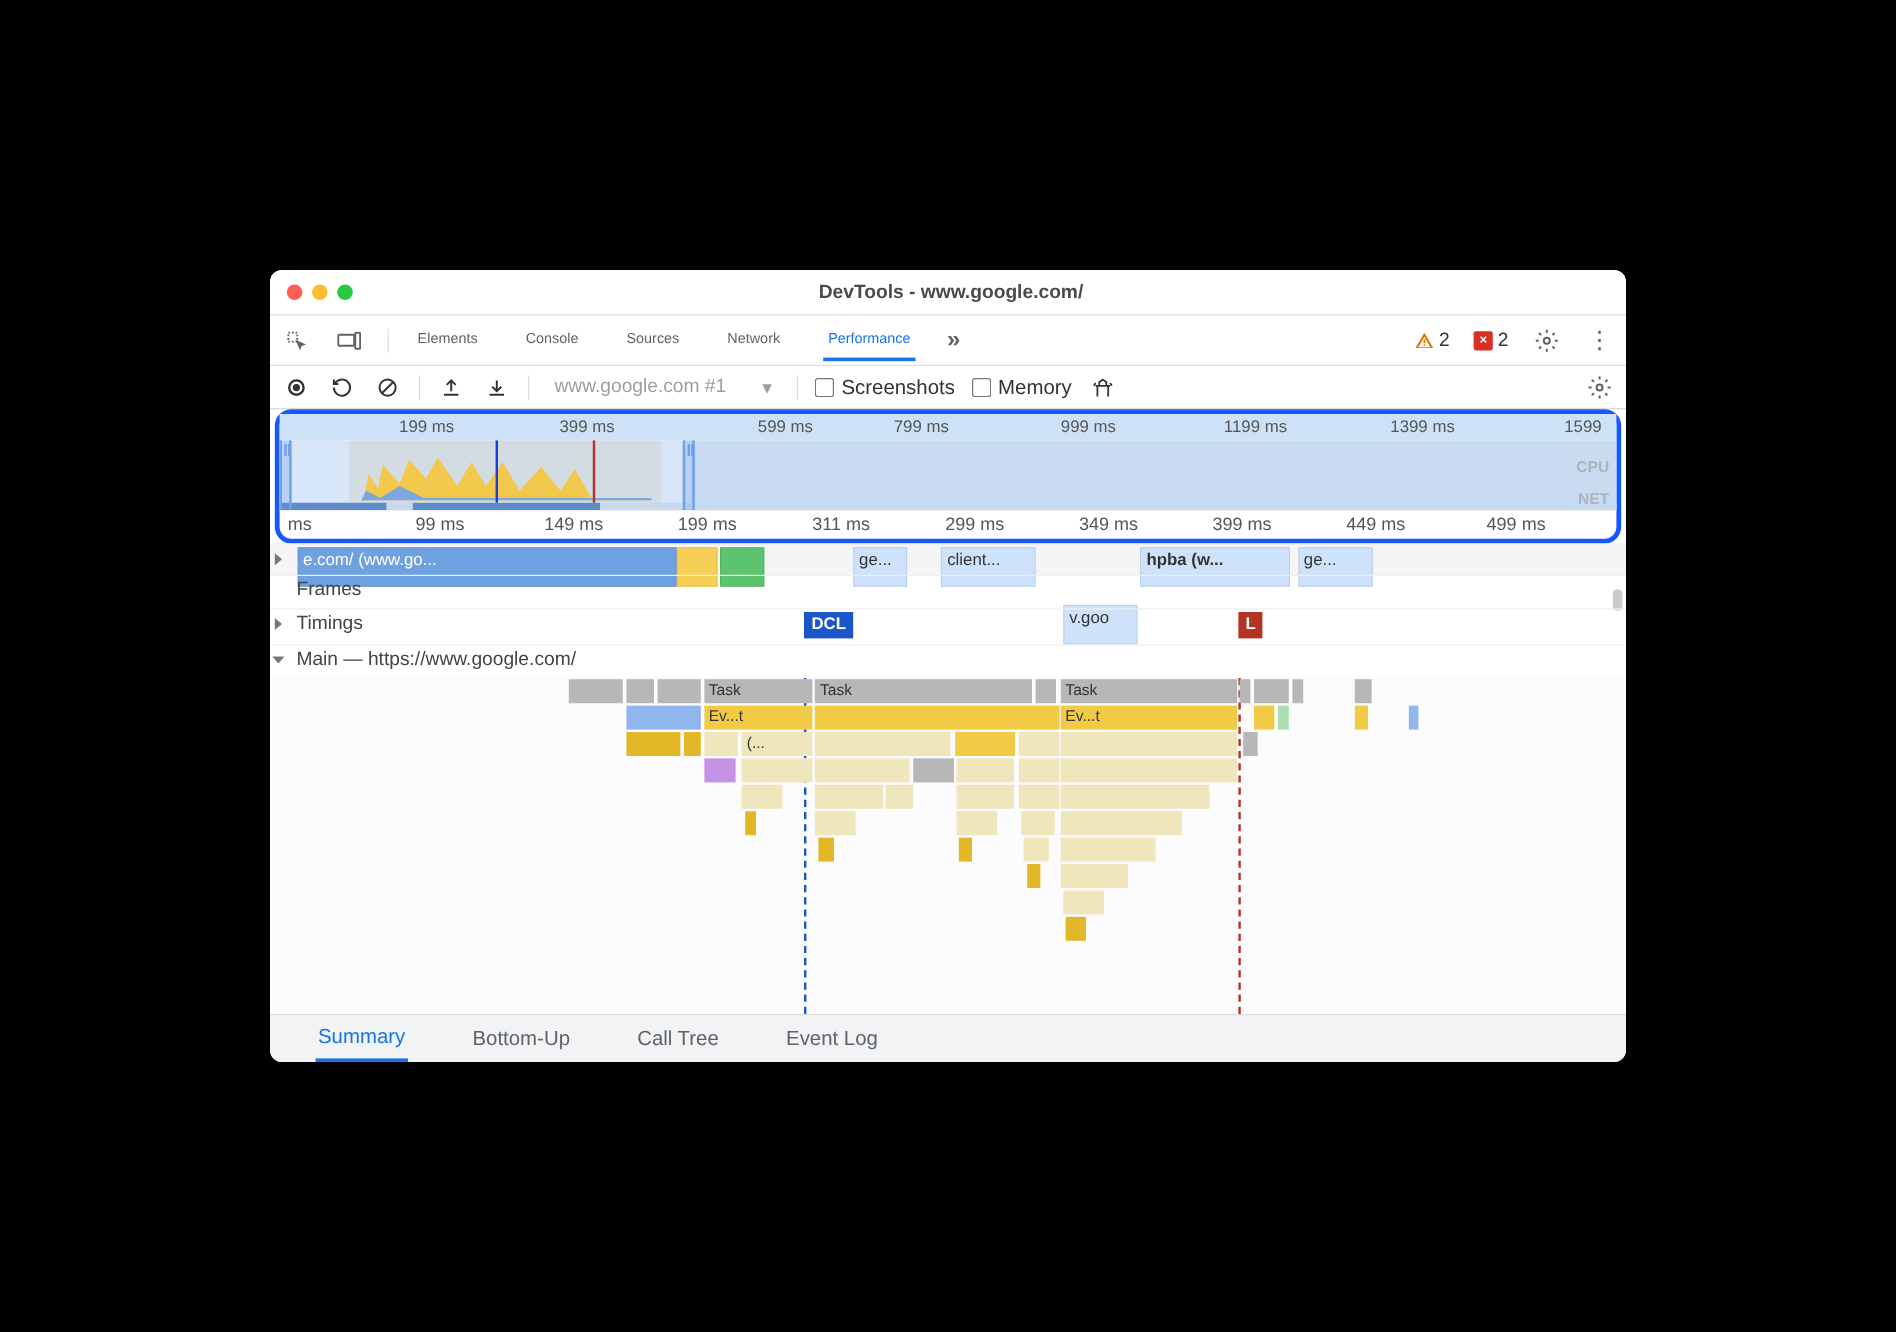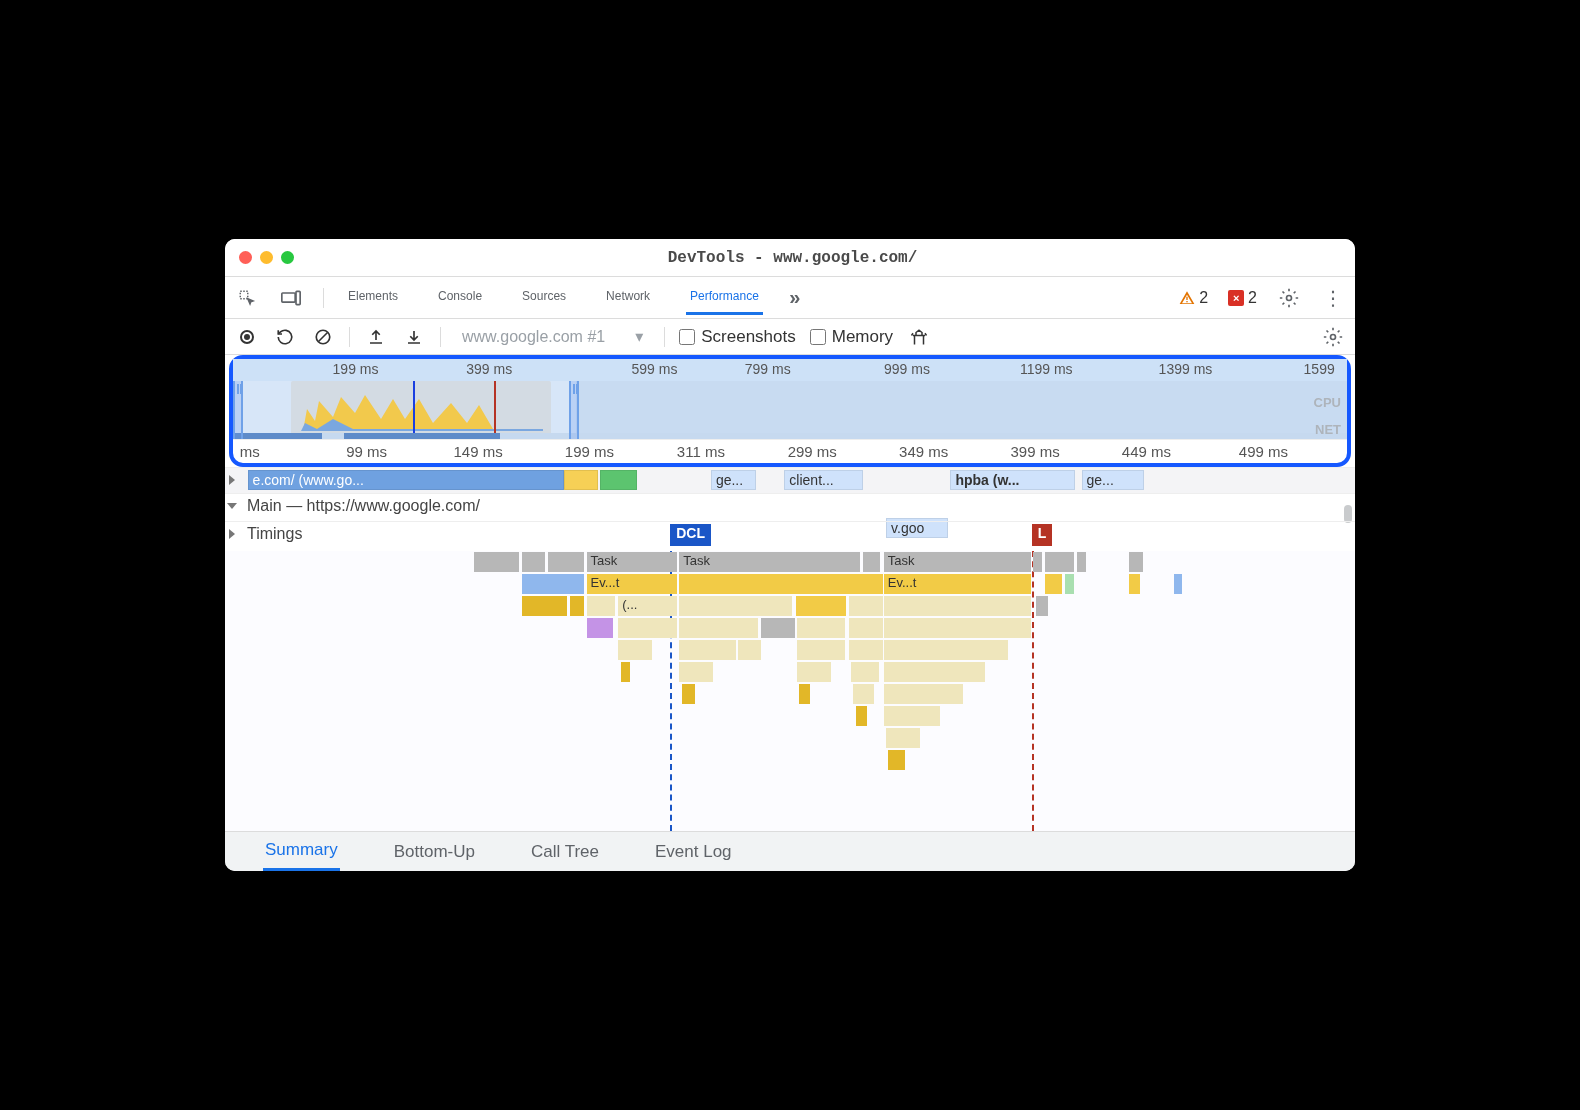--- a/index.html
+++ b/index.html
@@ -23,21 +23,20 @@
     position: relative;
   }
   
   .titlebar {
     height: 38px;
     display: flex;
     align-items: center;
     padding: 0 14px;
     border-bottom: 1px solid #dcdcdc;
     background: #fff;
-    font-family: Liberation Mono, monospace;
   }
   .traffic { display: flex; gap: 8px; }
   .dot { width: 13px; height: 13px; border-radius: 50%; }
   .dot.red{background:#ff5f57;} .dot.ylw{background:#febc2e;} .dot.grn{background:#28c840;}
   .title { flex:1; text-align:center; font-size:16px; font-weight:600; color:#4a4a4a; }
 
   
   .tabs {
     height: 42px;
     display: flex;
@@ -101,21 +100,21 @@
   .det-ruler{height:24px;display:flex;position:relative;border-top:1px solid #eee;}
   .det-ruler span{position:absolute;top:3px;transform:translateX(-50%);font-size:15px;color:#555;}
 
   
   .track-row{display:flex;align-items:flex-start;min-height:26px;border-top:1px solid #eee;position:relative;}
   .track-row .hdr{width:auto;padding:3px 6px 3px 22px;font-size:16px;color:#444;position:relative;white-space:nowrap;}
   .disc{position:absolute;left:4px;top:7px;width:0;height:0;border-left:6px solid #777;border-top:5px solid transparent;border-bottom:5px solid transparent;}
   .disc.open{transform:rotate(90deg);}
   .track-body{position:absolute;left:0;right:0;top:0;height:100%;}
 
-  .net-block{position:absolute;top:2px;height:20px;font-size:14px;padding:1px 4px;overflow:hidden;white-space:nowrap;text-overflow:ellipsis;border:1px solid rgba(0,0,0,.08);}
+  .net-block{position:absolute;top:2px;height:33px;font-size:14px;padding:1px 4px;overflow:hidden;white-space:nowrap;text-overflow:ellipsis;border:1px solid rgba(0,0,0,.08);}
   .nb-blue{background:#6fa1e0;color:#fff;}
   .nb-lblue{background:#cfe2fb;color:#333;}
   .nb-green{background:#5cc46f;color:#fff;}
   .nb-yellow{background:#f6d056;color:#333;}
 
   .timing-marker{position:absolute;top:2px;height:22px;color:#fff;font-size:14px;font-weight:600;padding:1px 6px;}
   .dcl{background:#1a56c7;} .lm{background:#b53324;}
 
   .flame-area{position:relative;height:280px;background:#fcfcff;overflow:hidden;}
   .fblk{position:absolute;height:20px;top:1px;font-size:13px;color:#333;overflow:hidden;white-space:nowrap;padding:1px 4px;}
@@ -308,31 +307,34 @@
           <div class="net-block nb-yellow" style="left: 30%; width: 3%;"></div>
           <div class="net-block nb-green" style="left: 33.2%; width: 3.3%;"></div>
           <div class="net-block nb-lblue" style="left: 43%; width: 4%;">ge...</div>
           <div class="net-block nb-lblue" style="left: 49.5%; width: 7%;">client...</div>
           <div class="net-block nb-lblue" style="left: 58.5%; width: 5.5%; margin-top: 48px;">v.goo</div>
           <div class="net-block nb-lblue" style="left: 64.2%; width: 11%; font-weight: bold;">hpba (w...</div>
           <div class="net-block nb-lblue" style="left: 75.8%; width: 5.5%;">ge...</div>
         </div>
     </div>
 
-
     <div class="track-row" style="height:28px;">
-      <div class="hdr"><span class="disc open"></span><span>Main — https://www.google.com/</span></div>
+      <div class="hdr" style="padding-left:22px;"><span>Frames</span></div>
     </div>
 
     <div class="track-row" style="height:30px;">
       <div class="hdr"><span class="disc"></span><span>Timings</span></div>
       <div class="track-body">
         <div class="timing-marker dcl" style="left: 39.4%;" id="dcl-m">DCL</div>
         <div class="timing-marker lm" style="left: 71.4%;" id="load-m">L</div>
       </div>
+    </div>
+
+    <div class="track-row" style="height:28px;">
+      <div class="hdr"><span class="disc open"></span><span>Main — https://www.google.com/</span></div>
     </div>
 
     <div class="flame-area" id="flame">
       <div class="vline-blue-d" id="vline-b" style="left: 39.4%;"></div>
       <div class="vline-red-d" id="vline-r" style="left: 71.4%;"></div>
     <div class="fblk c-gray" style="left: 22%; width: 4%; top: 1px;"></div>
         <div class="fblk c-gray" style="left: 26.3%; width: 2%; top: 1px;"></div>
         <div class="fblk c-gray" style="left: 28.6%; width: 3.2%; top: 1px;"></div>
         <div class="fblk c-gray" style="left: 32%; width: 8%; top: 1px;">Task</div>
         <div class="fblk c-gray" style="left: 40.2%; width: 16%; top: 1px;">Task</div>

